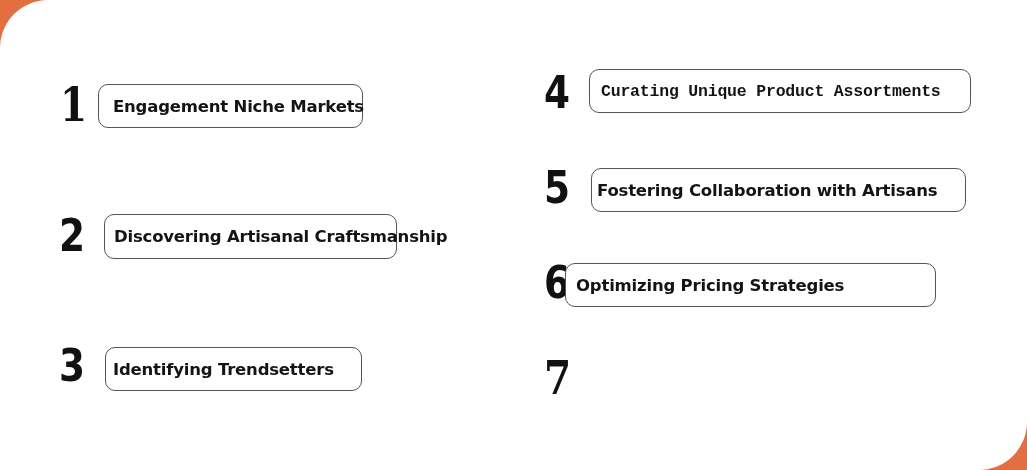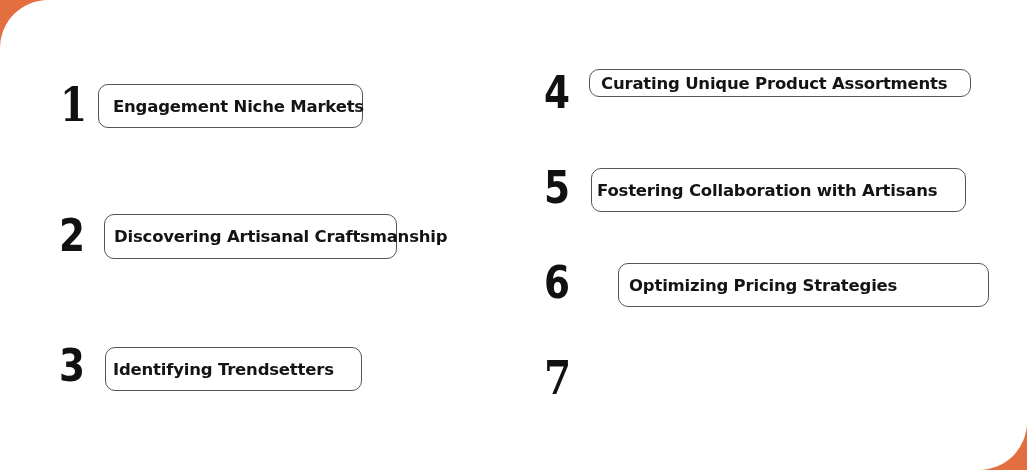--- a/index.html
+++ b/index.html
@@ -63,23 +63,23 @@
   <div class="num serif" style="left:60px; top:82px;">1</div>
   <div class="pill" style="left:98px; top:84px; width:265px; height:44px;">Engagement Niche Markets</div>
 
   <div class="num" style="left:59px; top:214px;">2</div>
   <div class="pill" style="left:104px; top:214px; width:293px; height:45px; padding-left:9px;">Discovering Artisanal Craftsmanship</div>
 
   <div class="num" style="left:59px; top:344px;">3</div>
   <div class="pill" style="left:105px; top:347px; width:257px; height:44px; padding-left:7px;">Identifying Trendsetters</div>
 
   <div class="num" style="left:544px; top:71px;">4</div>
-  <div class="pill right" style="left:589px; top:69px; width:382px; height:28px;">Curating Unique Product Assortments</div>
+  <div class="pill right" style="left:589px; top:69px; width:382px; height:44px;font-family:Liberation Mono, monospace;">Curating Unique Product Assortments</div>
 
   <div class="num" style="left:544px; top:166px;">5</div>
   <div class="pill right" style="left:591px; top:168px; width:375px; height:44px; padding-left:5px;">Fostering Collaboration with Artisans</div>
 
   <div class="num" style="left:544px; top:261px;">6</div>
-  <div class="pill right" style="left:618px; top:263px; width:371px; height:44px; padding-left:10px;">Optimizing Pricing Strategies</div>
+  <div class="pill right" style="left:565px; top:263px; width:371px; height:44px; padding-left:10px;">Optimizing Pricing Strategies</div>
 
   <div class="num serif" style="left:544px; top:355px;">7</div>
 
 </div>
 
 </body></html>

